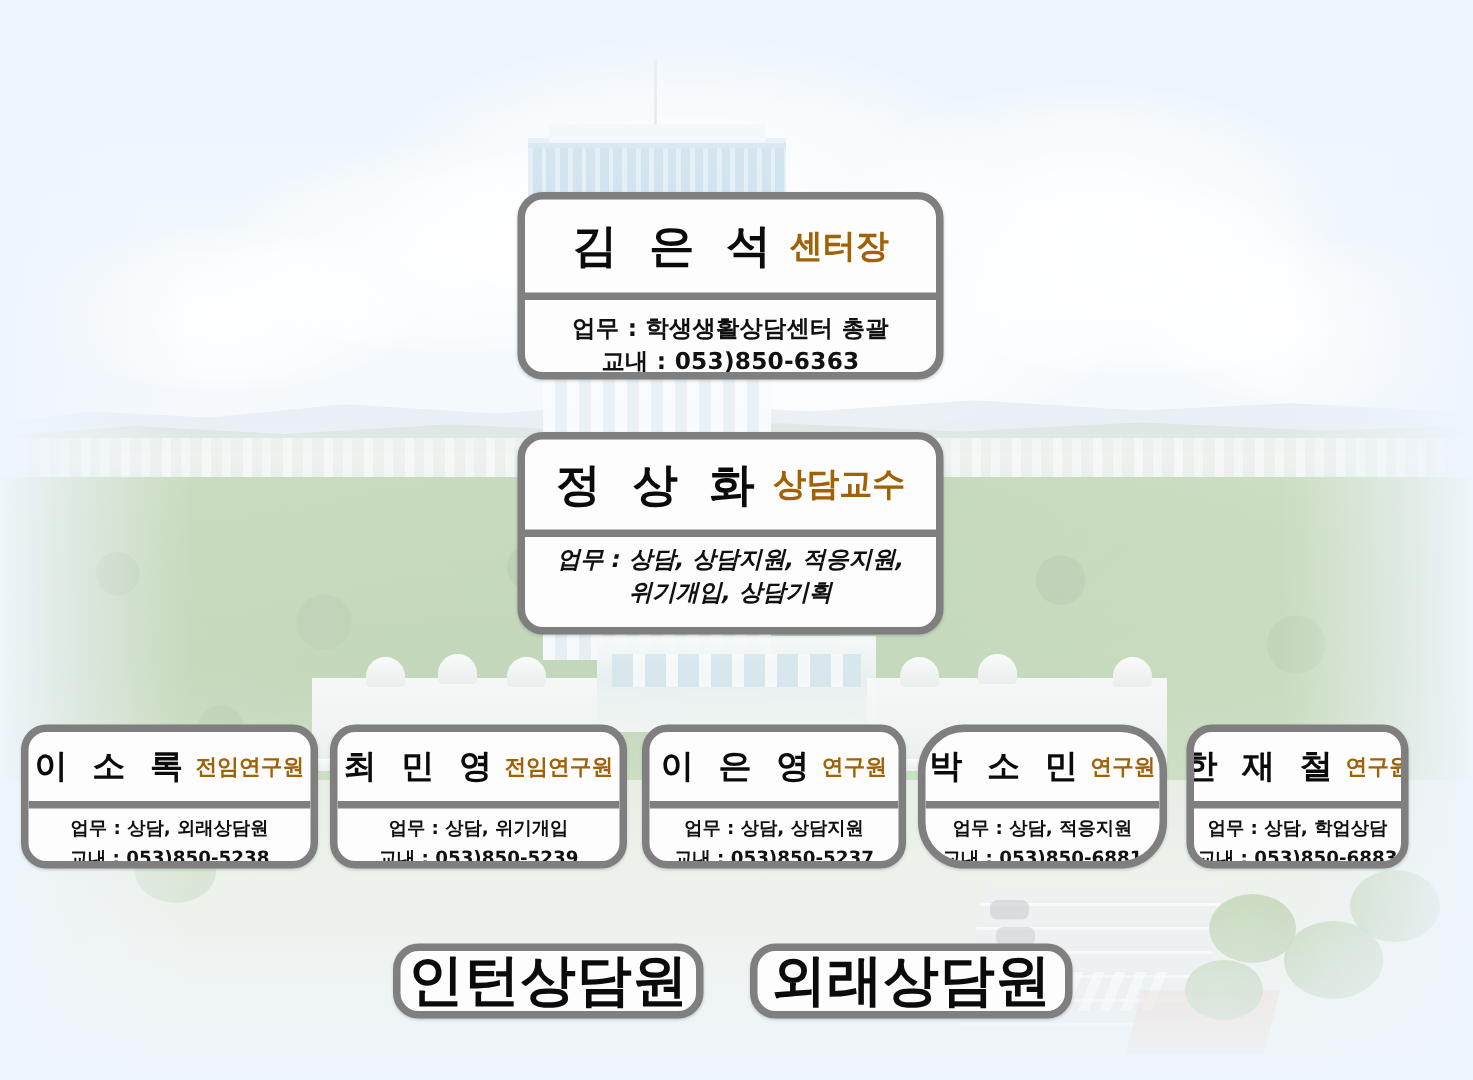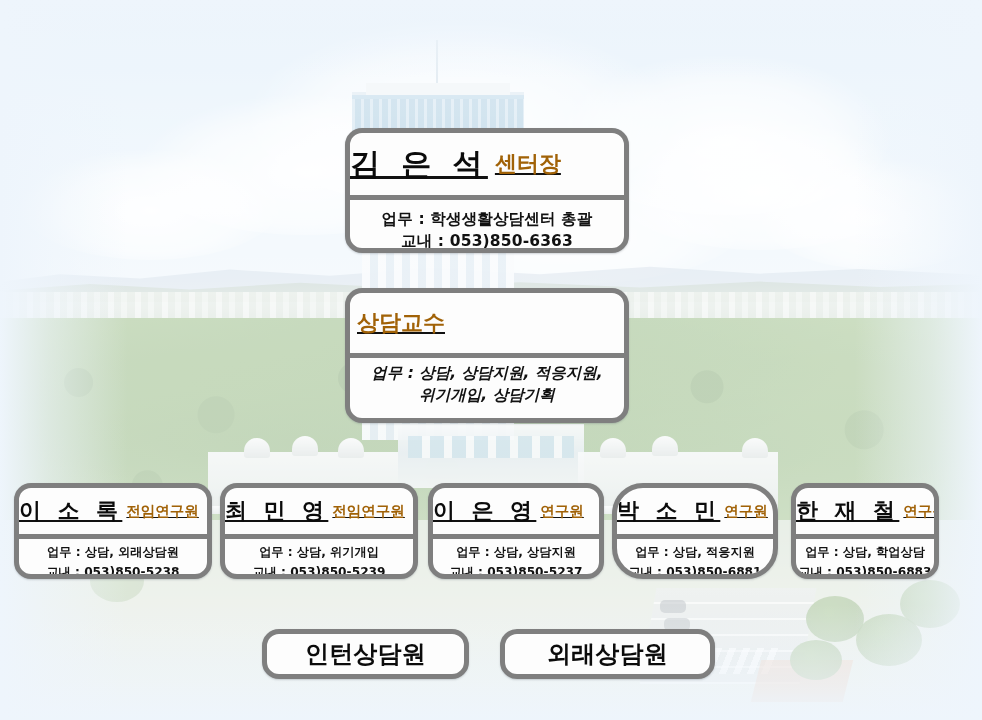--- a/index.html
+++ b/index.html
@@ -224,23 +224,23 @@
     border: 5px solid #7f7f7f;
     border-radius: 17px;
     box-shadow: 0 1px 2px rgba(90,100,110,.28);
     overflow: hidden;
     text-align: center;
   }
 
   .node-head {
     display: flex;
     align-items: center;
+    justify-content: center;
     white-space: nowrap;
     color: #111;
-    text-decoration: underline;
   }
   .node-name {
     font-weight: 700;
     letter-spacing: .18em;
     color: #0b0b0b;
   }
   .node-title {
     font-weight: 700;
     color: #a16207;
   }
@@ -293,21 +293,21 @@
   #node-staff-2 { left: 428px; width: 176px; }
   #node-staff-3 { left: 612px; width: 166px; border-radius: 31px; }
   #node-staff-4 { left: 791px; width: 148px; }
 
   
   .node.plain {
     top: 629px; height: 50px;
     display: flex; align-items: center; justify-content: center;
   }
   .node.plain .node-name {
-    font-size: 24px; font-weight: 700; letter-spacing: .01em;
+    font-size: 37px; font-weight: 700; letter-spacing: .01em;
   }
   #node-intern   { left: 262px; width: 207px; }
   #node-external { left: 500px; width: 215px; }
 </style>
 </head>
 <body>
 
 <div id="org-chart">
 
   <div class="photo-layer">
@@ -369,20 +369,21 @@
     </div>
     <div class="divider"></div>
     <div class="node-body">
       <div class="node-line">업무 : 학생생활상담센터 총괄</div>
       <div class="node-line">교내 : 053)850-6363</div>
     </div>
   </div>
 
   <div class="node" id="node-professor">
     <div class="node-head">
+      <span class="node-name">정 상 화</span>
       <span class="node-title">상담교수</span>
     </div>
     <div class="divider"></div>
     <div class="node-body">
       <div class="node-line">업무 : 상담, 상담지원, 적응지원,</div>
       <div class="node-line">위기개입, 상담기획</div>
     </div>
   </div>
 
   <div class="node staff" id="node-staff-0">

